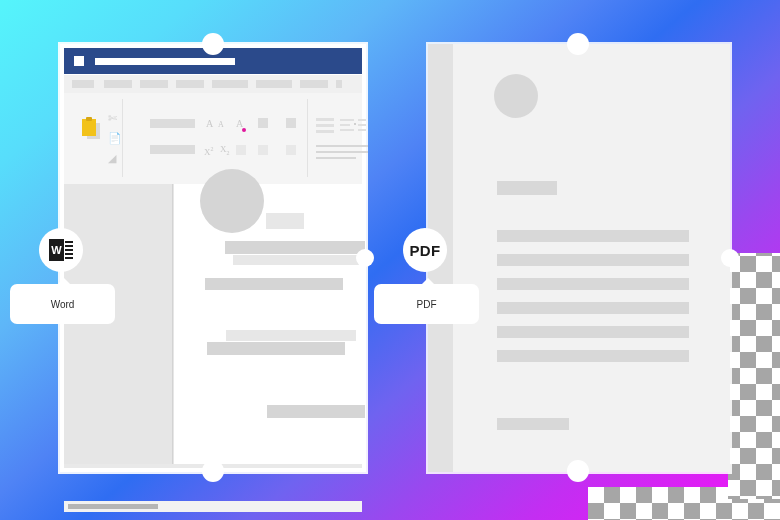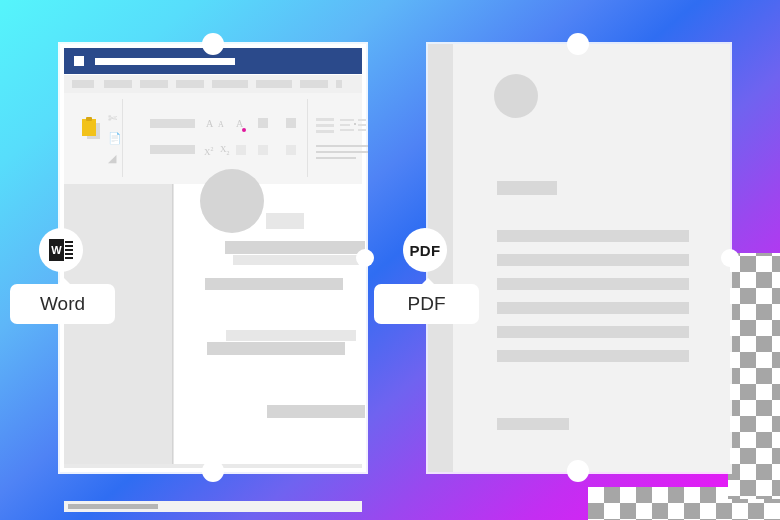--- a/index.html
+++ b/index.html
@@ -118,21 +118,21 @@
   .handle{position:absolute;border-radius:50%;background:#ffffff;}
 
   
   .badge-circle{
     position:absolute;width:44px;height:44px;border-radius:50%;background:#ffffff;
     display:flex;align-items:center;justify-content:center;
   }
   .tooltip{
     position:absolute;height:40px;background:#ffffff;border-radius:7px;
     display:flex;align-items:center;justify-content:center;
-    font-size:19px;color:#2b2b2b;
+    font-size:10px;color:#2b2b2b;
   }
   .tooltip .notch{
     position:absolute;top:-6px;width:14px;height:7px;background:#ffffff;
     clip-path:polygon(50% 0,100% 100%,0 100%);
   }
   .word-mark{
     width:24px;height:22px;position:relative;
   }
   .word-mark .wm-body{position:absolute;left:0;top:0;width:15px;height:22px;background:#1b1b1b;
      color:#ffffff;font-size:11px;font-weight:bold;line-height:22px;text-align:center;font-family:"Liberation Sans",sans-serif;}

